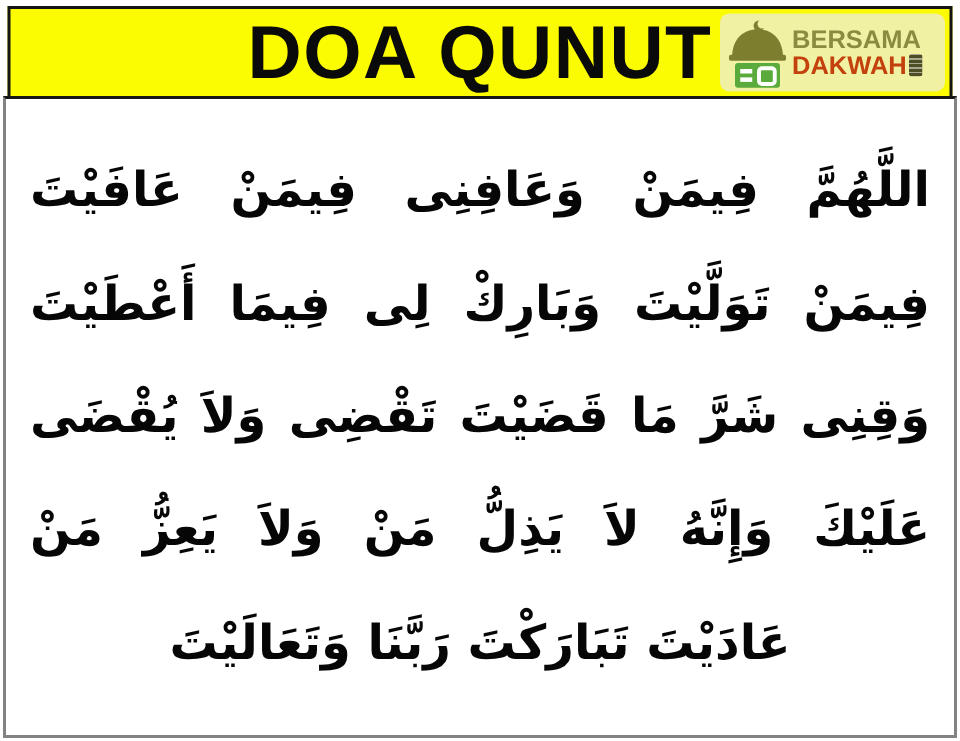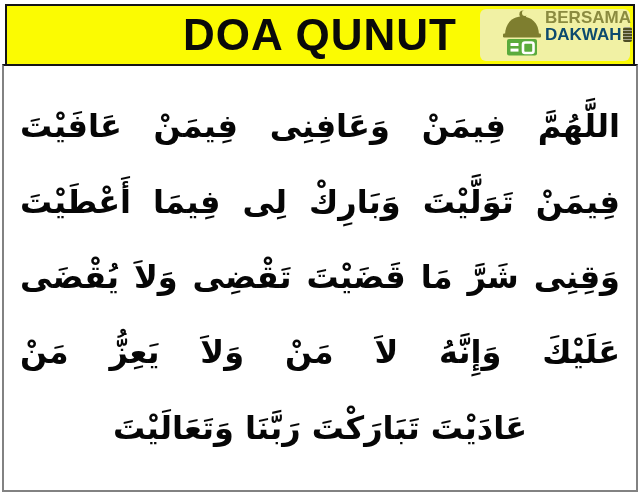--- a/index.html
+++ b/index.html
@@ -14,35 +14,35 @@
   
   .header{
     position:absolute;left:5px;top:4px;right:5px;height:58px;
     background:#FBFB02;
     border:2px solid #141414;
     box-sizing:content-box;
   }
   .title{
     position:absolute;left:0;right:0;top:0;bottom:0;
     display:flex;align-items:center;justify-content:center;
-    font-size:44px;font-weight:bold;letter-spacing:1px;color:#0a0a0a;
+    font-size:50px;font-weight:bold;letter-spacing:1px;color:#0a0a0a;
   }
   .logo{
     position:absolute;right:3px;top:3px;
     width:150px;height:52px;
     background:#F1F1A4;
     border-radius:6px;
-    display:flex;
-    padding-left:20px;box-sizing:border-box;
+    display:flex;align-items:center;
+    padding-left:3px;box-sizing:border-box;
   }
   .mosque{width:44px;height:47px;flex:none;}
   .brand{display:flex;flex-direction:column;line-height:1.02;margin-left:1px;}
   .brand-top{font-size:17px;font-weight:bold;color:#8B8B40;}
   .brand-bottom-row{display:flex;align-items:center;}
-  .brand-bottom{font-size:17px;font-weight:bold;color:#0c4a6e;}
+  .brand-bottom{font-size:17px;font-weight:bold;color:#c2410c;}
   .badge{
     width:9px;height:15px;margin-left:1px;border-radius:2px;
     background-color:#4E4E25;
     background-image:repeating-linear-gradient(
       to bottom,
       rgba(255,255,255,.5) 0, rgba(255,255,255,.5) 1px,
       transparent 1px, transparent 3px);
   }
 
   
@@ -129,20 +129,21 @@
         <span>مَا</span>
         <span>قَضَيْتَ</span>
         <span>تَقْضِى</span>
         <span>وَلاَ</span>
         <span>يُقْضَى</span>
       </div>
     <div class="ar ar-justify">
         <span>عَلَيْكَ</span>
         <span>وَإِنَّهُ</span>
         <span>لاَ</span>
+        <span>يَذِلُّ</span>
         <span>مَنْ</span>
         <span>وَلاَ</span>
         <span>يَعِزُّ</span>
         <span>مَنْ</span>
       </div>
     <div class="ar">عَادَيْتَ تَبَارَكْتَ رَبَّنَا وَتَعَالَيْتَ</div>
   </div>
 
 </div>
 

